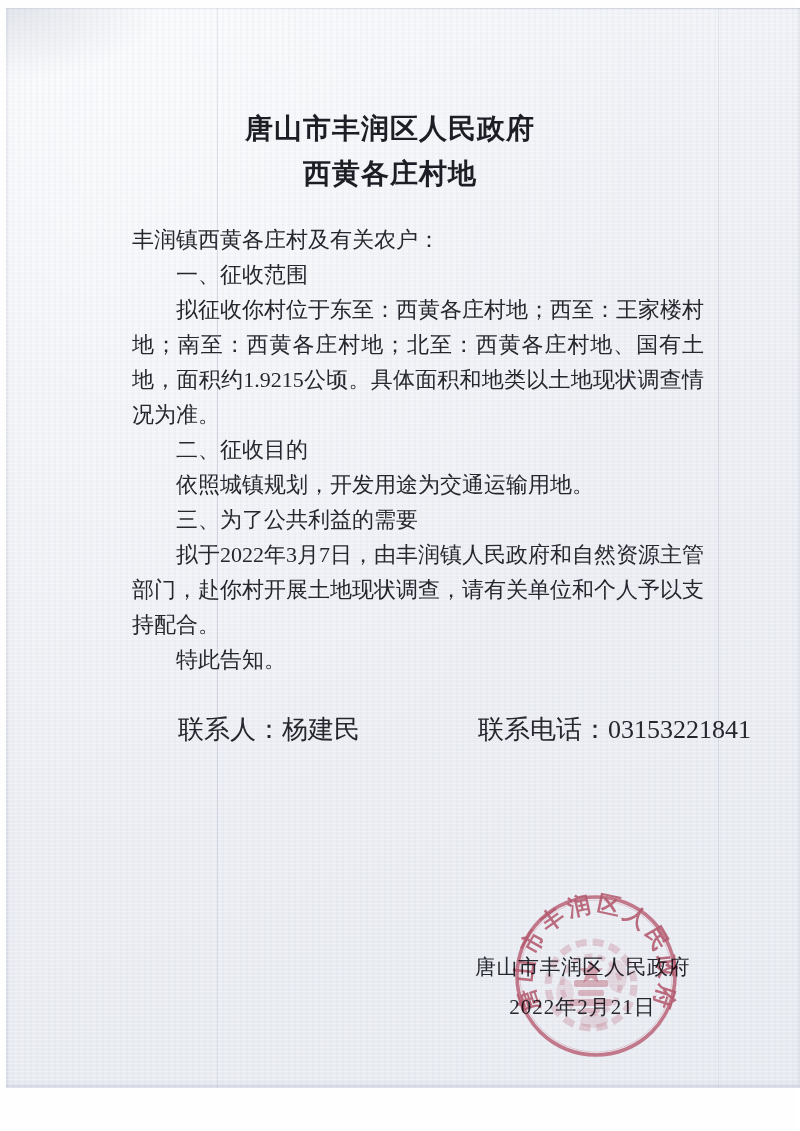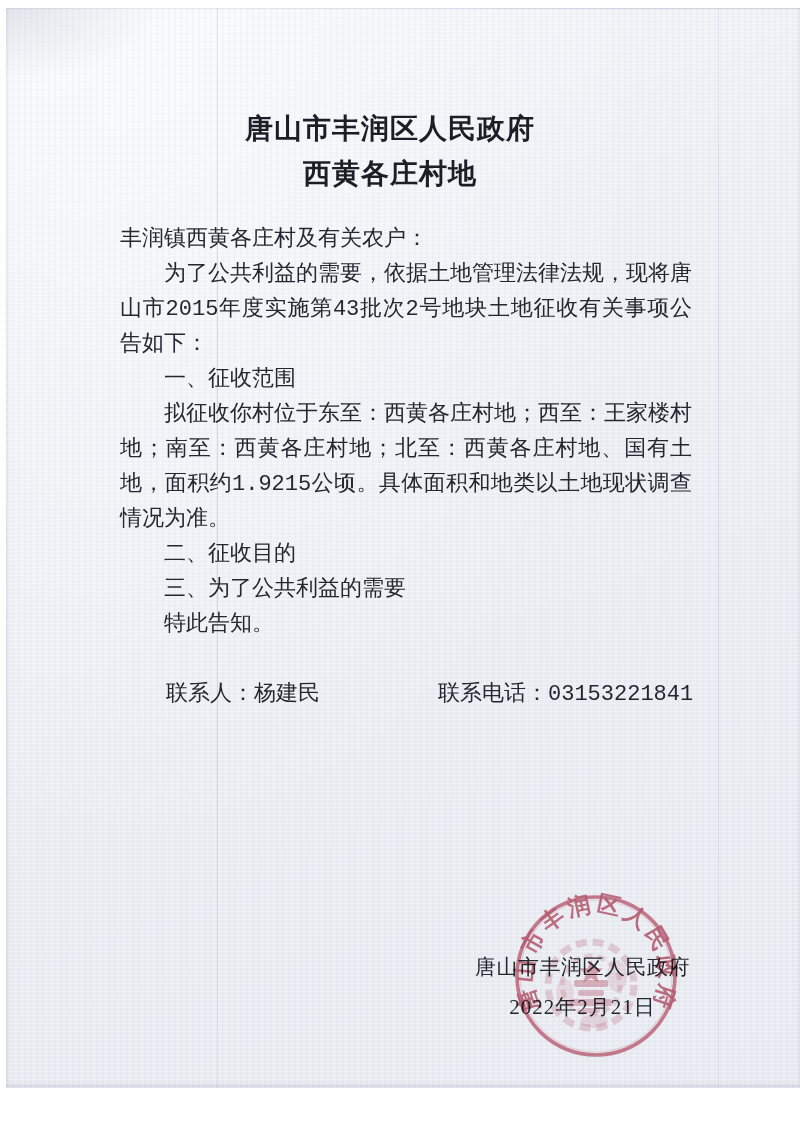--- a/index.html
+++ b/index.html
@@ -36,28 +36,28 @@
   }
   .fold-left{left:211px;}
   .fold-right{left:712px;}
 
   .title{
     position:absolute;left:114px;top:98px;width:540px;
     text-align:center;font-weight:bold;color:#1d1e25;
     font-size:28px;line-height:45px;letter-spacing:1px;
   }
   .doc-body{
-    position:absolute;left:114px;top:214px;width:572px;
-    font-size:22px;line-height:35px;text-align:justify;color:#26272e;font-family:Liberation Mono, monospace;
+    position:absolute;left:126px;top:214px;width:572px;
+    font-size:22px;line-height:35px;text-align:justify;color:#26272e;
   }
   .doc-body p{margin:0;text-indent:44px;}
   .doc-body p.no-indent{text-indent:0;}
   .contact-row{
     margin-top:35px;padding-left:46px;text-align:left;
-    font-size:22px;line-height:35px;white-space:nowrap;
+    font-size:26px;line-height:35px;white-space:nowrap;
   }
   .contact-phone{margin-left:118px;}
 
   .signature{
     position:absolute;right:110px;top:946px;z-index:2;
     text-align:center;color:#26272e;
     font-size:21px;line-height:26px;letter-spacing:.5px;
   }
   .signature .sig-date{margin-top:14px;letter-spacing:1px;}
 
@@ -76,25 +76,26 @@
     <div class="fold fold-left"></div>
     <div class="fold fold-right"></div>
 
     <header class="title">
       <div>唐山市丰润区人民政府</div>
       <div>西黄各庄村地</div>
     </header>
 
     <main class="doc-body">
       <p class="no-indent">丰润镇西黄各庄村及有关农户：</p>
-      <p>为了公共利益的需要，依据土地管理法律法规，现将唐山市2015年度实施第43批次2号地块土地征收有关事项公告如下：</p>
       <p>一、征收范围</p>
       <p>拟征收你村位于东至：西黄各庄村地；西至：王家楼村地；南至：西黄各庄村地；北至：西黄各庄村地、国有土地，面积约1.9215公顷。具体面积和地类以土地现状调查情况为准。</p>
       <p>二、征收目的</p>
+      <p>依照城镇规划，开发用途为交通运输用地。</p>
       <p>三、为了公共利益的需要</p>
+      <p>拟于2022年3月7日，由丰润镇人民政府和自然资源主管部门，赴你村开展土地现状调查，请有关单位和个人予以支持配合。</p>
       <p>特此告知。</p>
       <div class="contact-row">
         <span>联系人：杨建民</span><span class="contact-phone">联系电话：03153221841</span>
       </div>
     </main>
 
     <div class="signature">
       <div>唐山市丰润区人民政府</div>
       <div class="sig-date">2022年2月21日</div>
     </div>

